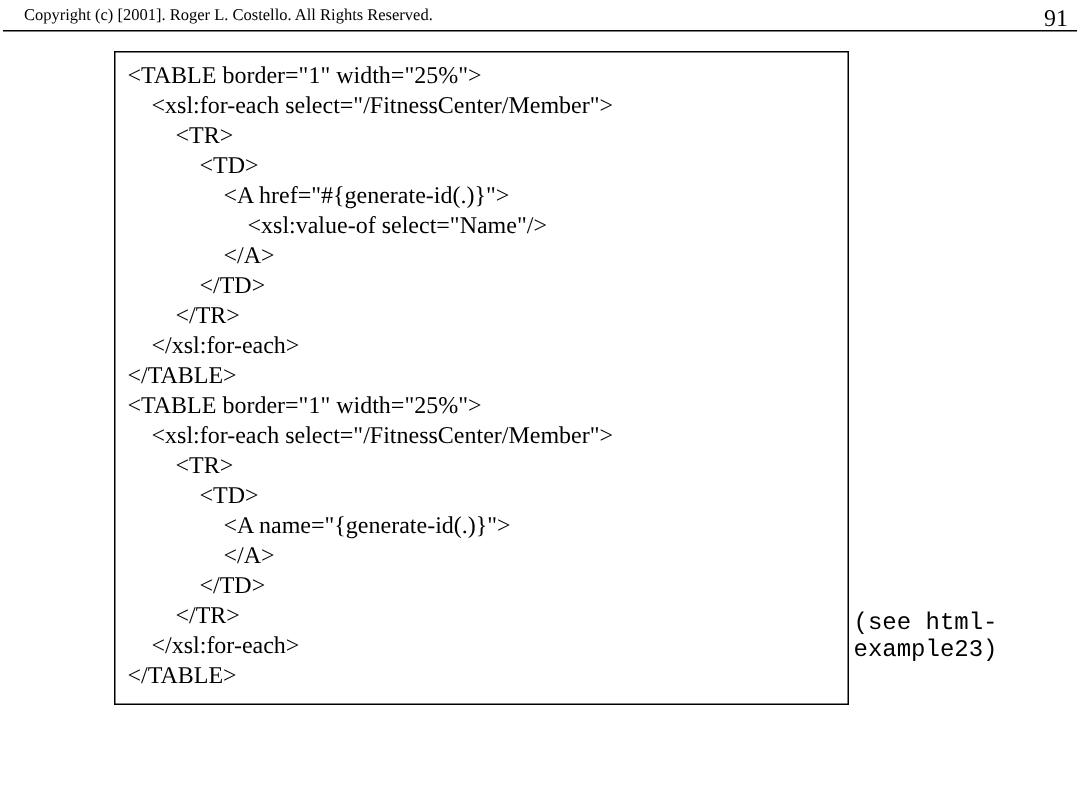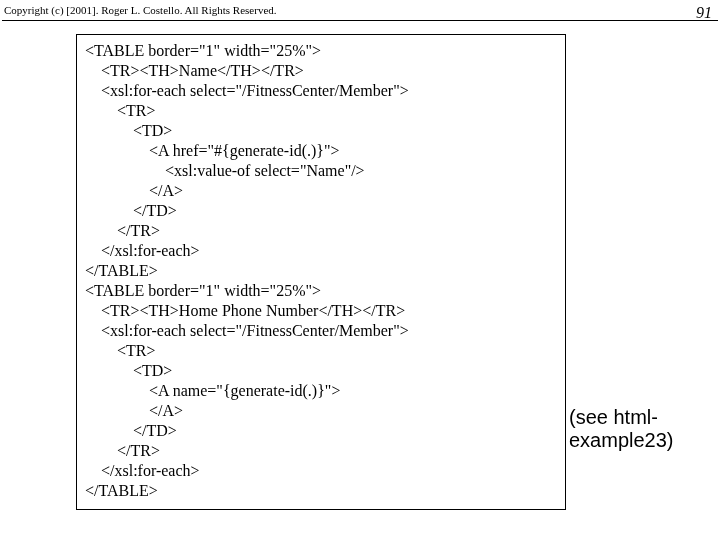--- a/index.html
+++ b/index.html
@@ -8,30 +8,29 @@
     width: 720px;
     height: 540px;
     font-family: "Times New Roman", Times, serif;
     background: #fff;
     color: #000;
     position: relative;
   }
   .header {
     position: absolute;
     top: 4px;
-    left: 4px;
+    left: 16px;
     right: 8px;
     display: flex;
     justify-content: space-between;
     align-items: flex-start;
     font-size: 11px;
   }
   .page-number {
     font-size: 16px;
-    font-style: italic;
   }
   .hr {
     position: absolute;
     top: 20px;
     left: 2px;
     right: 2px;
     border-top: 1px solid #000;
   }
   .code-box {
     position: absolute;
@@ -45,48 +44,46 @@
   .code-line {
     font-family: "Times New Roman", Times, serif;
     font-size: 16px;
     line-height: 20px;
     white-space: pre;
   }
   .annotation {
     position: absolute;
     top: 406px;
     left: 569px;
-    font-size: 20px;
-    font-family: Liberation Sans, sans-serif;
+    font-size: 16px;
+    font-family: Liberation Mono, monospace;
   }
 </style>
 </head>
 <body>
 
 <div class="header">
   <span>Copyright (c) [2001].  Roger L. Costello.  All Rights Reserved.</span>
   <span class="page-number">91</span>
 </div>
 <div class="hr"></div>
 
 <div class="code-box">
   <div class="code-line">&lt;TABLE border="1" width="25%"&gt;</div>
-  <div class="code-line">    &lt;TR&gt;&lt;TH&gt;Name&lt;/TH&gt;&lt;/TR&gt;</div>
   <div class="code-line">    &lt;xsl:for-each select="/FitnessCenter/Member"&gt;</div>
   <div class="code-line">        &lt;TR&gt;</div>
   <div class="code-line">            &lt;TD&gt;</div>
   <div class="code-line">                &lt;A href="#{generate-id(.)}"&gt;</div>
   <div class="code-line">                    &lt;xsl:value-of select="Name"/&gt;</div>
   <div class="code-line">                &lt;/A&gt;</div>
   <div class="code-line">            &lt;/TD&gt;</div>
   <div class="code-line">        &lt;/TR&gt;</div>
   <div class="code-line">    &lt;/xsl:for-each&gt;</div>
   <div class="code-line">&lt;/TABLE&gt;</div>
   <div class="code-line">&lt;TABLE border="1" width="25%"&gt;</div>
-  <div class="code-line">    &lt;TR&gt;&lt;TH&gt;Home Phone Number&lt;/TH&gt;&lt;/TR&gt;</div>
   <div class="code-line">    &lt;xsl:for-each select="/FitnessCenter/Member"&gt;</div>
   <div class="code-line">        &lt;TR&gt;</div>
   <div class="code-line">            &lt;TD&gt;</div>
   <div class="code-line">                &lt;A name="{generate-id(.)}"&gt;</div>
   <div class="code-line">                &lt;/A&gt;</div>
   <div class="code-line">            &lt;/TD&gt;</div>
   <div class="code-line">        &lt;/TR&gt;</div>
   <div class="code-line">    &lt;/xsl:for-each&gt;</div>
   <div class="code-line">&lt;/TABLE&gt;</div>
 </div>

